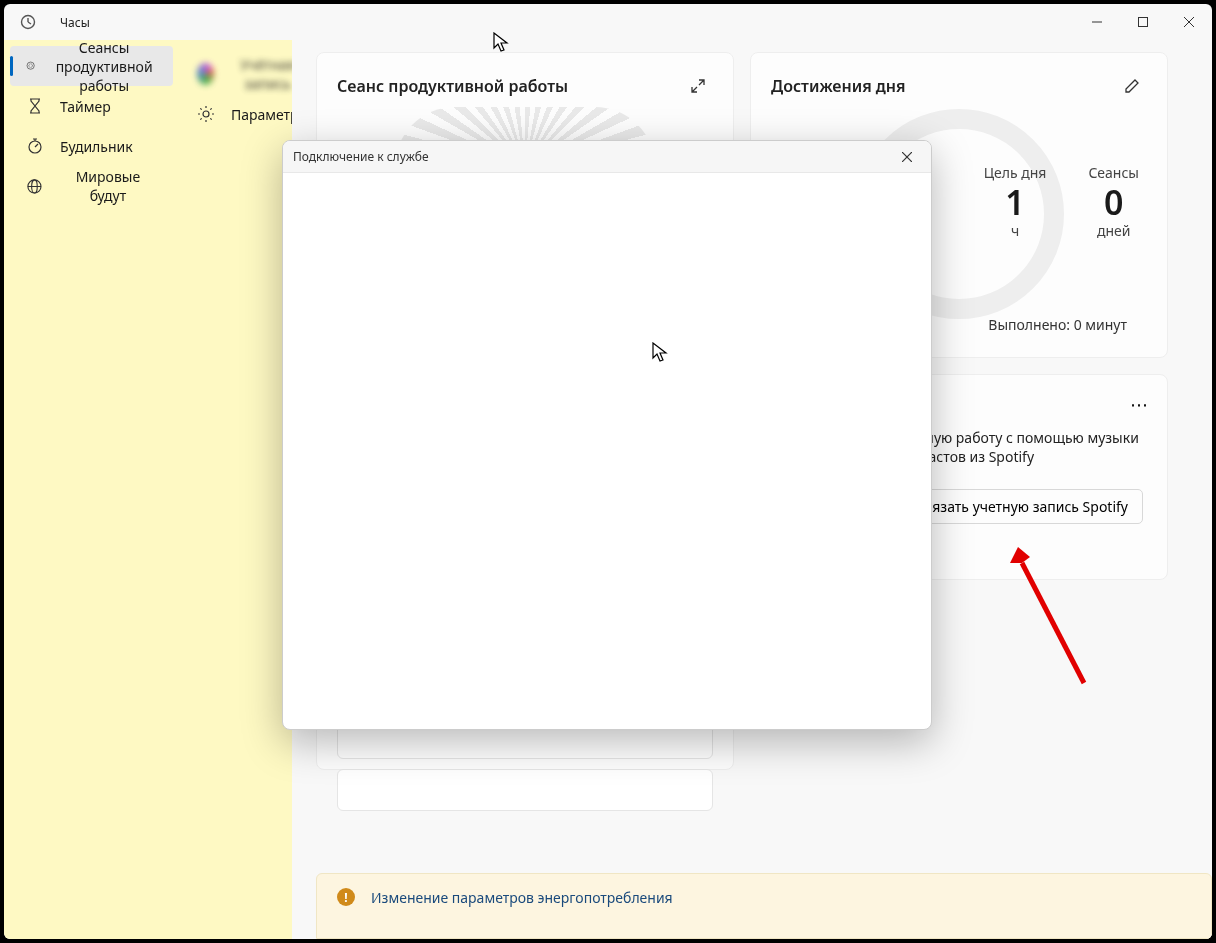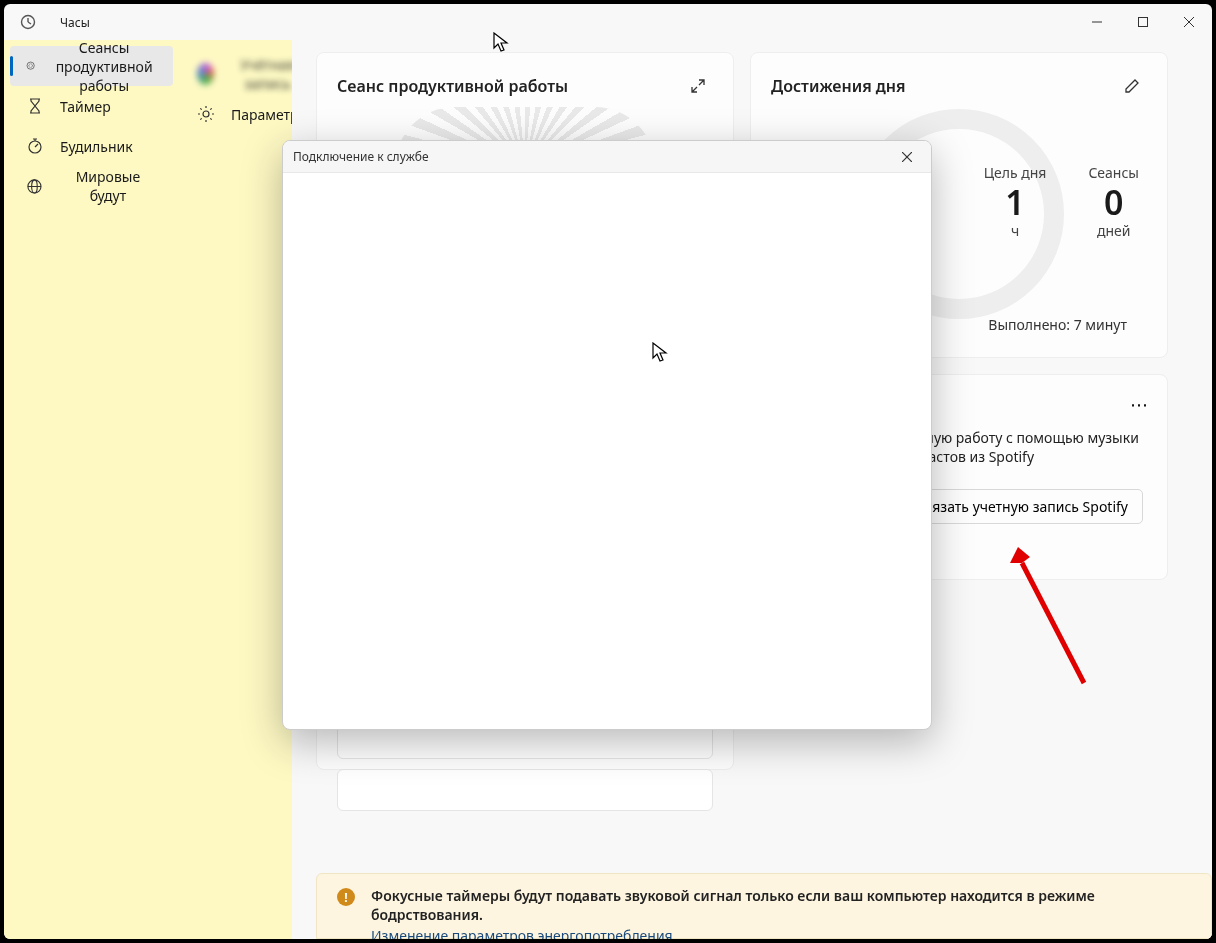--- a/index.html
+++ b/index.html
@@ -204,36 +204,35 @@
                 <div class="label">Цель дня</div>
                 <div class="value">1</div>
                 <div class="unit">ч</div>
               </div>
               <div class="ach-stat">
                 <div class="label">Сеансы</div>
                 <div class="value">0</div>
                 <div class="unit">дней</div>
               </div>
             </div>
-            <div class="ach-done">Выполнено: 7 минут</div>
+            <div class="ach-done">Выполнено: 0 минут</div>
           </div>
 
           <div class="card spotify-card">
             <div class="more-btn">⋯</div>
             <div class="spotify-text">Настройте продуктивную работу с помощью музыки и подкастов из Spotify</div>
             <button class="spotify-button">Связать учетную запись Spotify</button>
           </div>
 
         </div>
       </div>
 
       <div class="banner">
         <div class="banner-icon">!</div>
         <div>
-          <div class="banner-title">Фокусные таймеры будут подавать звуковой сигнал только если ваш компьютер находится в режиме бодрствования.</div>
           <div class="banner-link">Изменение параметров энергопотребления</div>
         </div>
       </div>
     </div>
 
   </div>
 </div>
 
 <div class="modal">
   <div class="modal-title">

